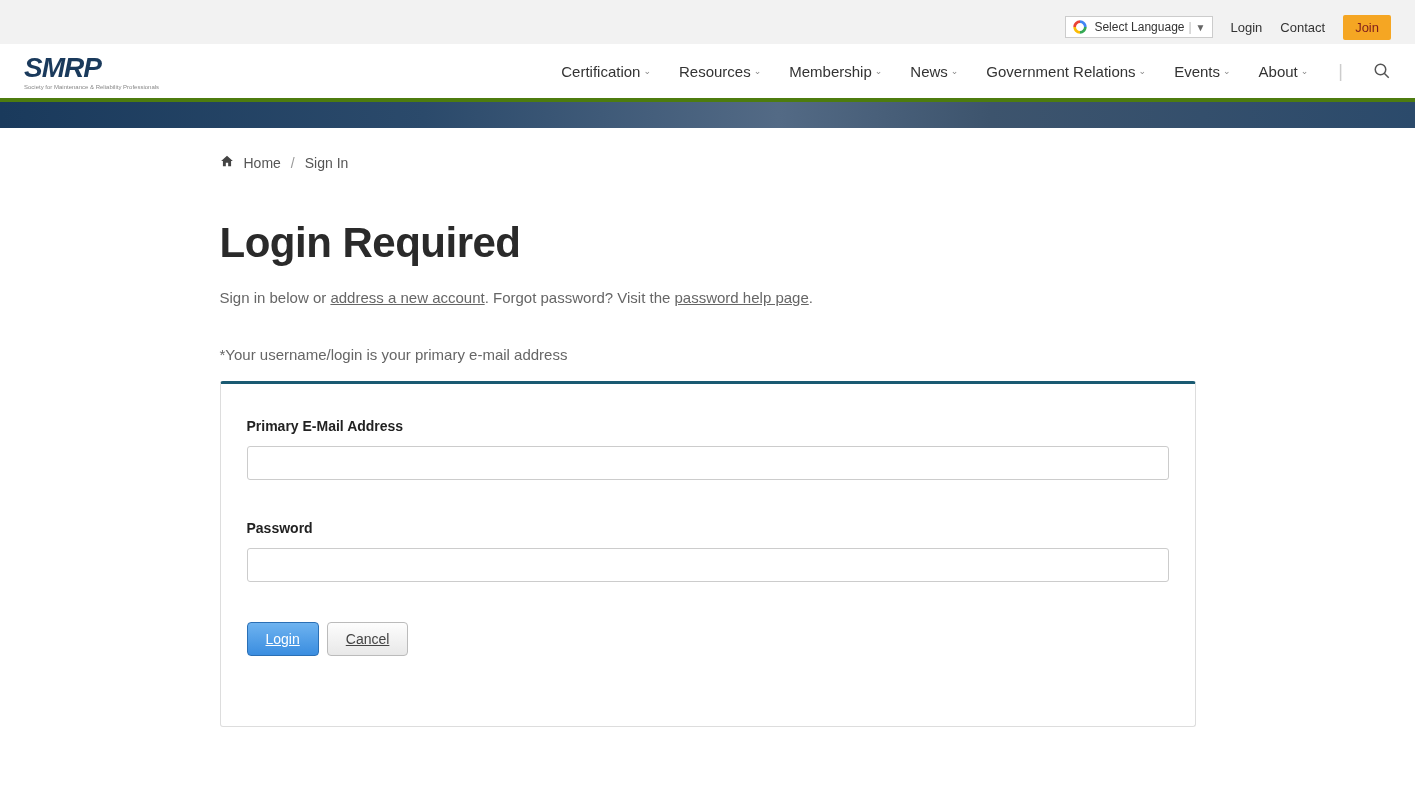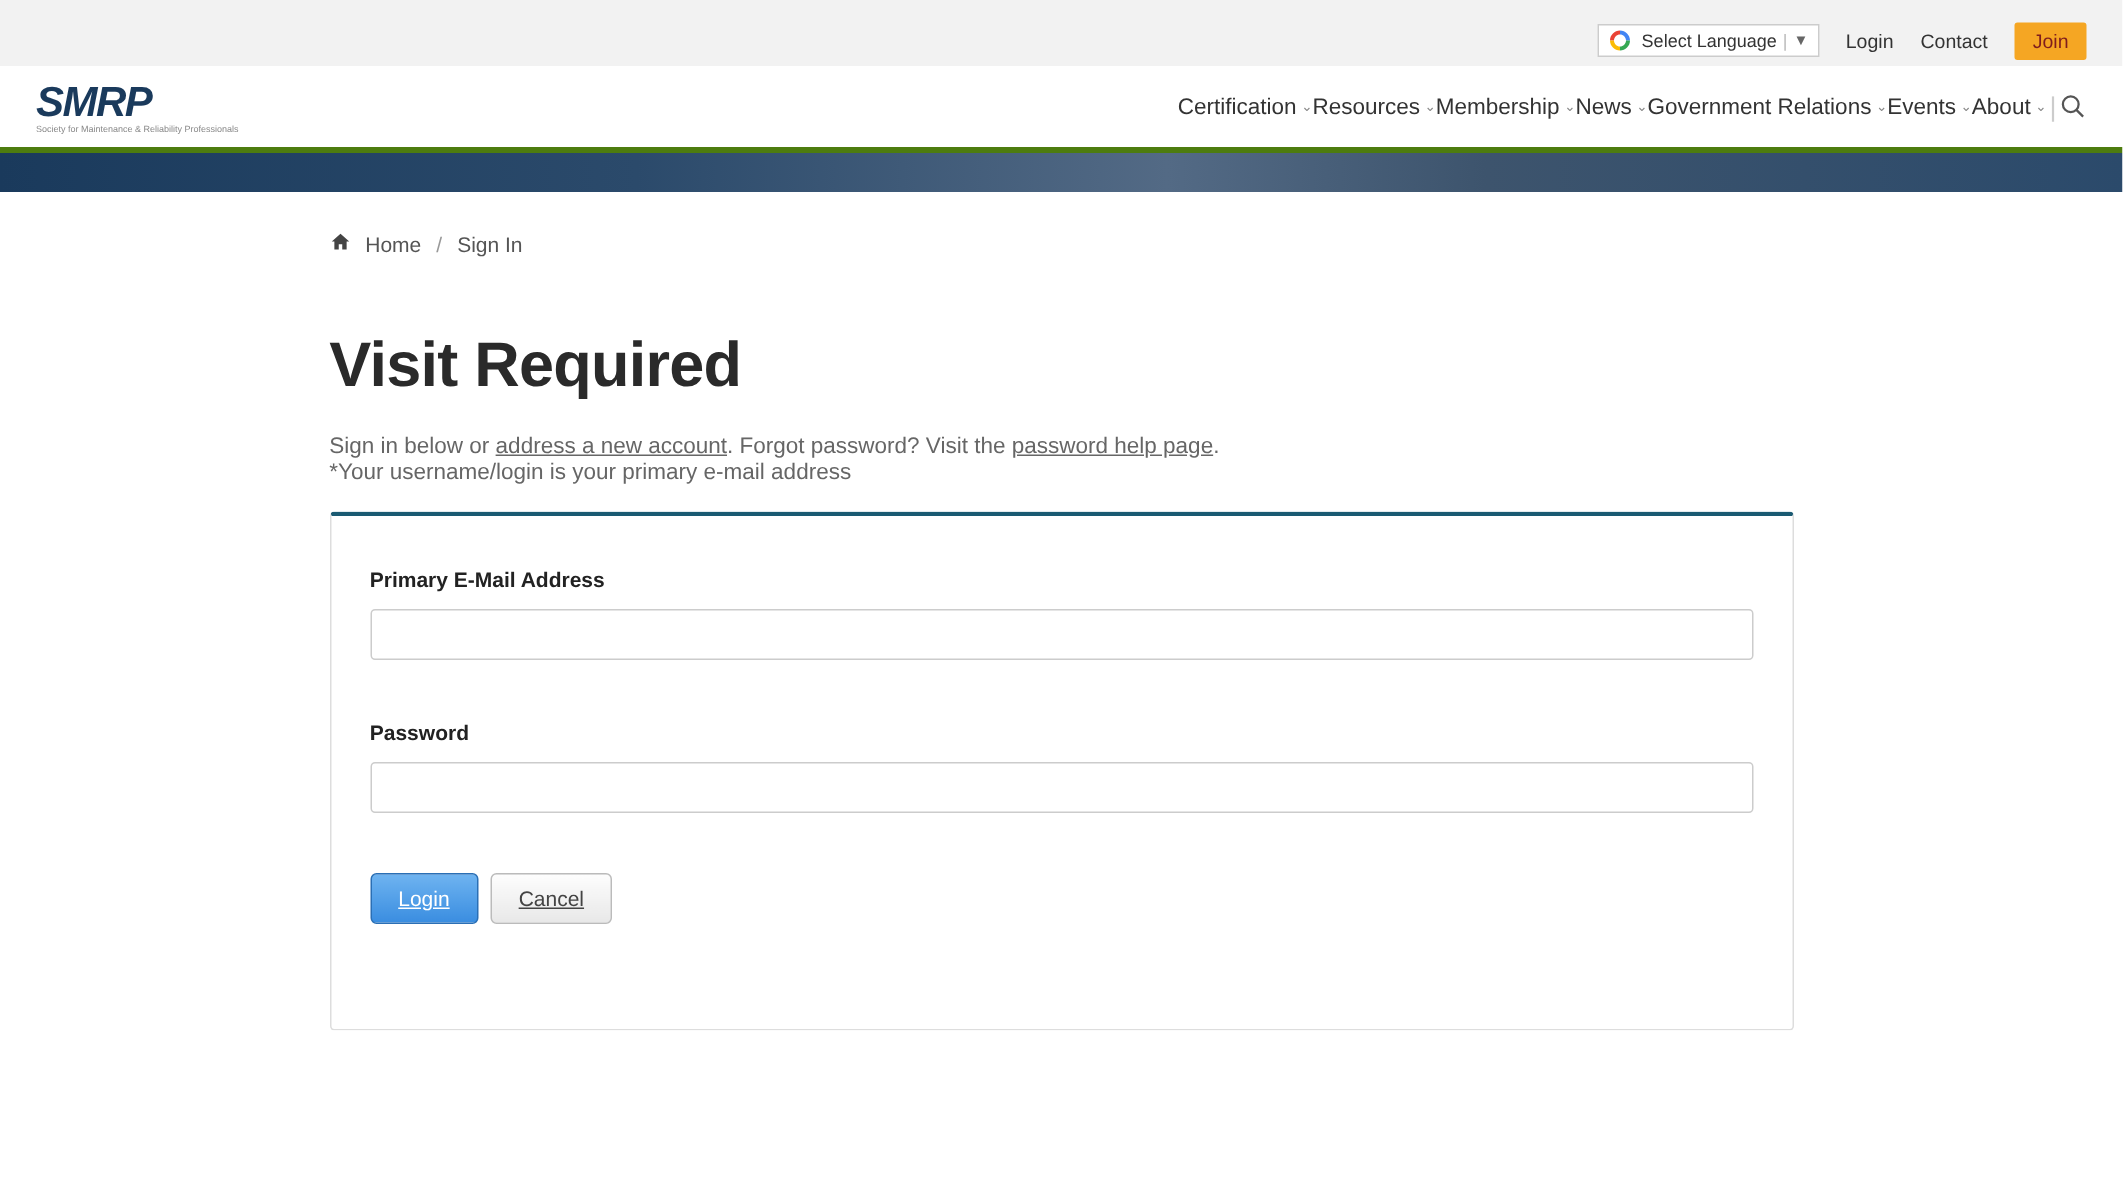--- a/index.html
+++ b/index.html
@@ -60,21 +60,21 @@
       font-weight: bold; font-style: italic; color: #1a3a5c;
       font-size: 28px; letter-spacing: -1px; position: relative;
     }
     .logo-text::before {
       content: ''; position: absolute; width: 100px; height: 1px;
       background: #1a3a5c; top: 50%; left: -10px; transform: rotate(-10deg);
       z-index: -1;
     }
     .logo-sub { font-size: 6px; color: #888; display: block; text-align: center; }
     
-    .nav-items { display: flex; align-items: center; }
+    .nav-items { display: flex; align-items: center; gap: 28px; }
     .nav-item {
       color: #333; font-size: 15px; cursor: pointer;
       display: inline-flex; align-items: center; gap: 3px;
     }
     .nav-item .chev { font-size: 9px; color: #888; }
     .nav-sep { color: #ccc; font-size: 18px; margin: 0 2px; }
     
     .search-icon {
       width: 18px; height: 18px; cursor: pointer;
       display: inline-flex; align-items: center; justify-content: center;
@@ -99,21 +99,21 @@
     .page-title {
       font-size: 42px; font-weight: 700; color: #2a2a2a;
       margin-top: 48px; letter-spacing: -0.5px;
     }
     
     .instruction {
       margin-top: 22px; font-size: 15px; color: #666;
     }
     .instruction a { color: #666; text-decoration: underline; }
     
-    .note { font-size: 15px; color: #666; }
+    .note { margin-top: 40px; font-size: 15px; color: #666; }
     
     .login-card {
       margin-top: 18px;
       border: 1px solid #ddd;
       border-top: 3px solid #1a5a72;
       border-radius: 3px;
       padding: 34px 26px 30px 26px;
     }
     
     .field-label { font-size: 14px; font-weight: 600; color: #222; display: block; margin-bottom: 12px; }
@@ -230,21 +230,21 @@
     <span class="home-icon">
       <svg viewBox="0 0 24 24" width="14" height="14" fill="#444">
           <path d="M12 3l10 9h-3v9h-5v-6H10v6H5v-9H2z"></path>
         </svg>
     </span>
     <a>Home</a>
     <span class="sep">/</span>
     <span>Sign In</span>
   </div>
 
-  <h1 class="page-title">Visit Required</h1>
+  <h1 class="page-title">Login Required</h1>
 
   <p class="instruction">
     <span>Sign in below or </span><a>address a new account</a><span>. Forgot password? Visit the </span><a>password help page</a><span>.</span>
   </p>
 
   <p class="note">*Your username/login is your primary e-mail address</p>
 
   <div class="login-card">
     <div class="field-group">
       <label class="field-label">Primary E-Mail Address</label>

